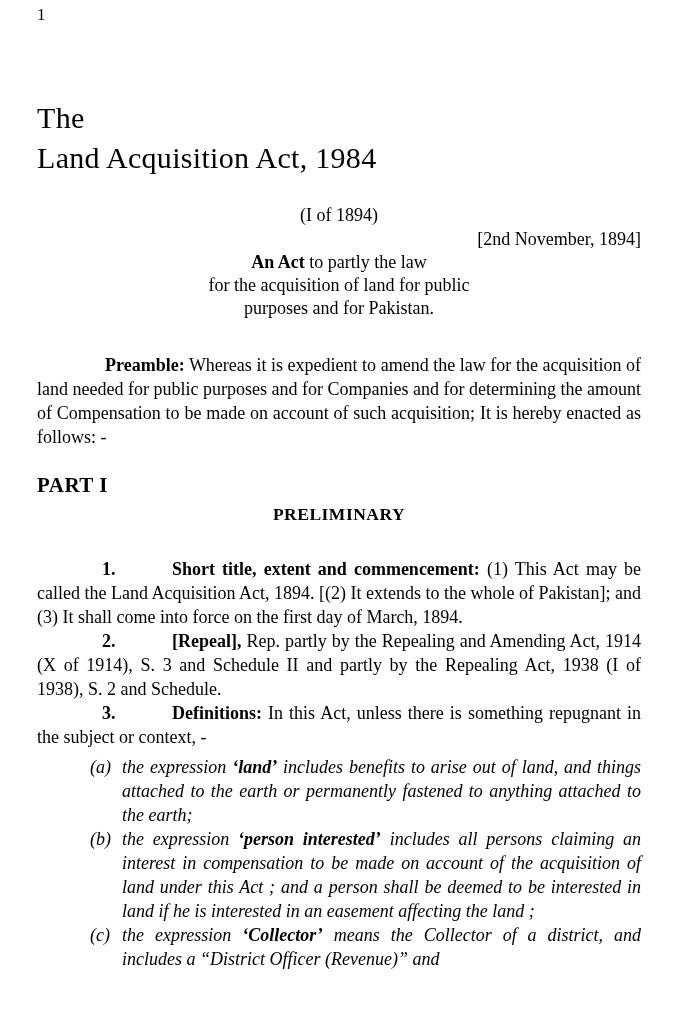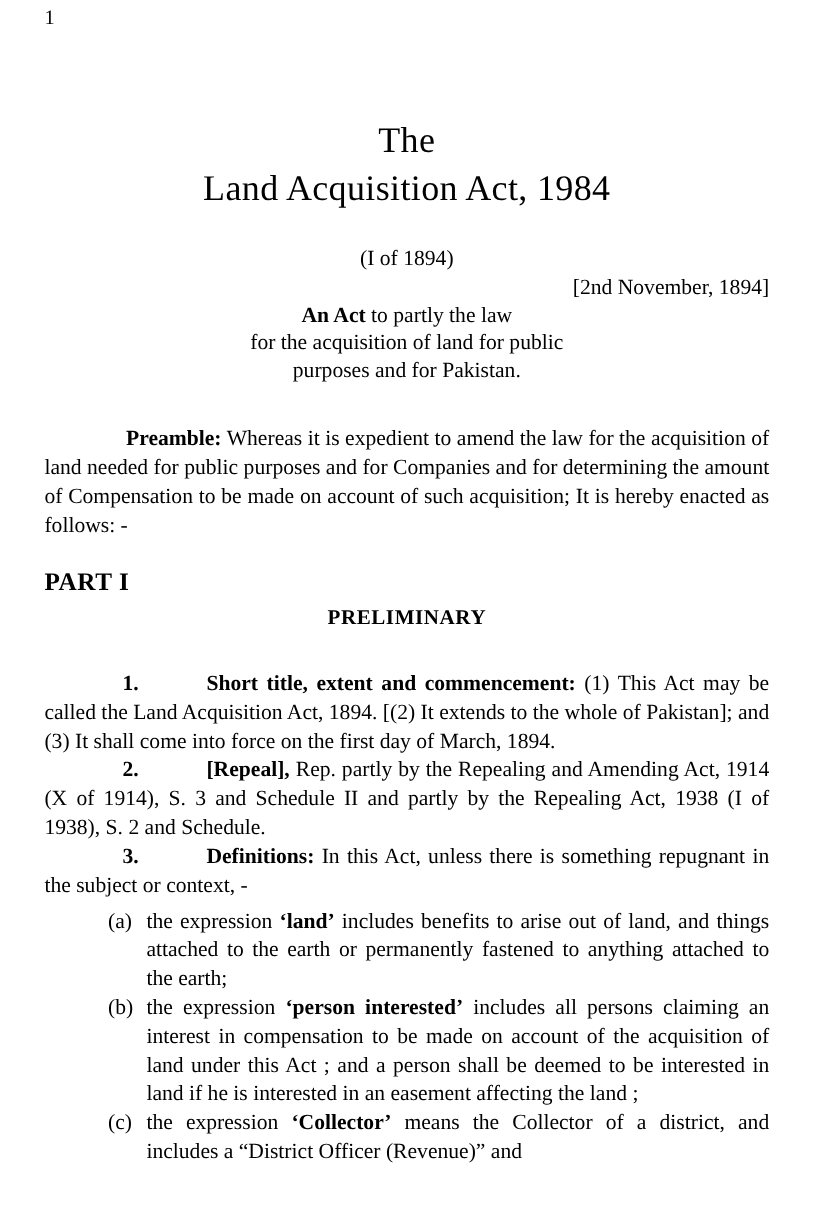--- a/index.html
+++ b/index.html
@@ -19,21 +19,21 @@
     padding-top: 4px;
     height: 22px;
     line-height: 22px;
     font-size: 17px;
   }
   .doc-title {
     margin: 72px 0 0 0;
     font-size: 30px;
     font-weight: normal;
     line-height: 40px;
-    text-align: center;
+    text-align: left;
     letter-spacing: 0.3px;
   }
   .act-number {
     margin-top: 25px;
     text-align: center;
     line-height: 24px;
   }
   .date-line {
     text-align: right;
     line-height: 24px;
@@ -78,20 +78,21 @@
     text-indent: 0;
     font-weight: bold;
   }
   .defs { margin-top: 6px; }
   .def {
     margin: 0;
     padding-left: 85px;
     text-indent: -32px;
     text-align: justify;
     line-height: 24px;
+    font-style: italic;
   }
   .def-label {
     display: inline-block;
     width: 32px;
     text-indent: 0;
   }
   .b { font-weight: bold; }
 </style>
 </head>
 <body>

